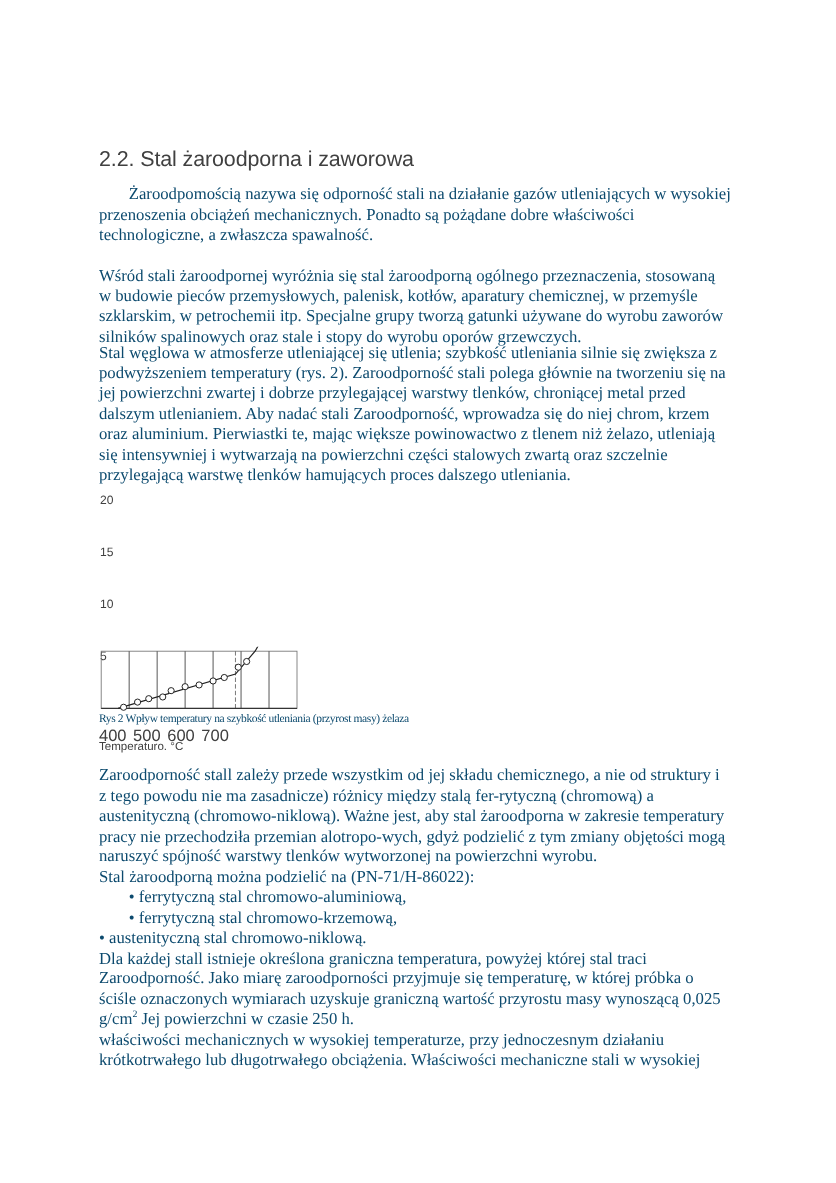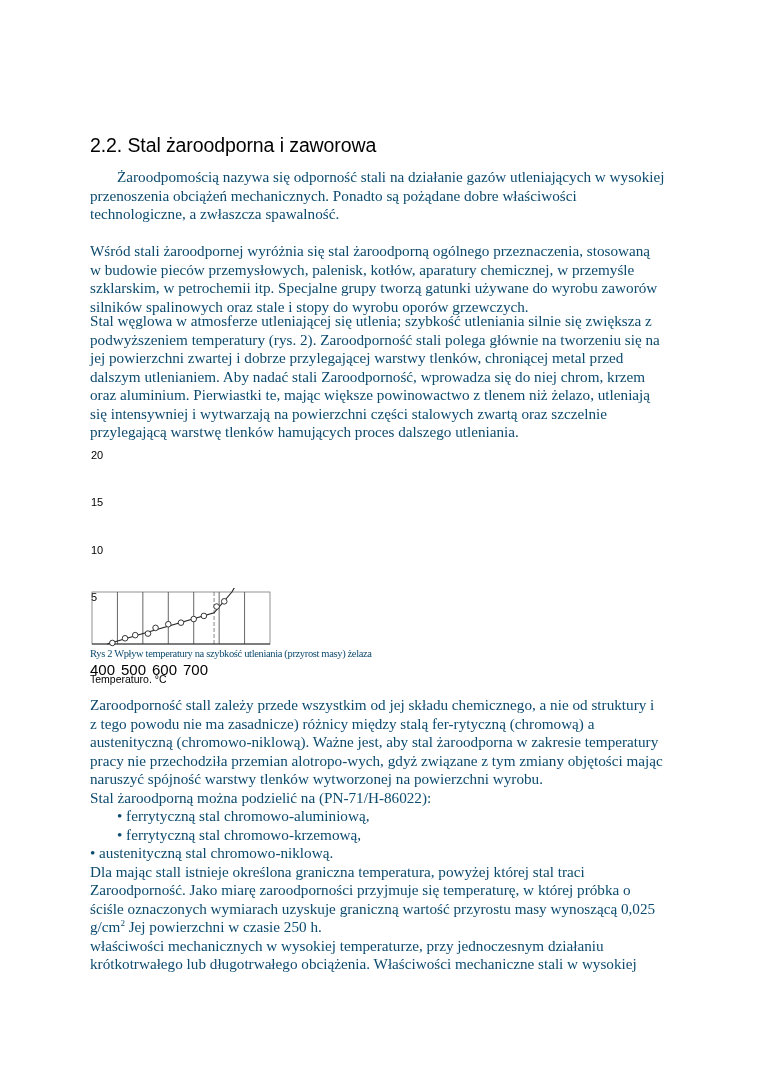--- a/index.html
+++ b/index.html
@@ -1,19 +1,19 @@
 <!DOCTYPE html>
 <html><head>
 <meta charset="utf-8">
 <style>
   html, body { margin: 0; padding: 0; background: #ffffff; }
   body { width: 760px; height: 1075px; position: relative; overflow: hidden; }
   .page { position: absolute; left: 0; top: 0; width: 760px; height: 1075px; background: #fff; }
   .serif { font-family: "Liberation Serif", "DejaVu Serif", serif; color: #0c4a6e; }
-  .sans { font-family: "Liberation Sans", "DejaVu Sans", sans-serif; color: #000000; }
+  .sans { font-family: "Liberation Sans", "DejaVu Sans", sans-serif; color: #404040; }
   h2.heading { position: absolute; left: 90px; top: 134px; margin: 0; font-size: 19.5px; font-weight: normal; letter-spacing: -0.1px; }
   .block { position: absolute; left: 90px; width: 590px; font-size: 15.2px; line-height: 18.5px; }
   .line { display: block; white-space: nowrap; }
   .indent { padding-left: 27px; }
   .bullet-indent { padding-left: 27px; }
   .ytick { position: absolute; left: 91px; font-size: 11px; }
   .chart-svg { position: absolute; left: 88px; top: 588px; }
   .caption { position: absolute; left: 90px; top: 648px; font-size: 10.5px; letter-spacing: -0.35px; white-space: nowrap; }
   .xticks { position: absolute; left: 90px; top: 661px; font-size: 15px; white-space: nowrap; }
   .xticks span { display: inline-block; width: 31px; }
@@ -82,27 +82,27 @@
   <div class="caption serif">Rys 2 Wpływ temperatury na szybkość utleniania (przyrost masy) żelaza</div>
   <div class="xticks sans">
     <span>400</span><span>500</span><span>600</span><span>700</span>
   </div>
   <div class="xlabel sans">Temperaturo. °C</div>
 
   <div class="block serif" style="top:696px;">
     <span class="line">Zaroodporność stall zależy przede wszystkim od jej składu chemicznego, a nie od struktury i</span>
     <span class="line">z tego powodu nie ma zasadnicze) różnicy między stalą fer-rytyczną (chromową) a</span>
     <span class="line">austenityczną (chromowo-niklową). Ważne jest, aby stal żaroodporna w zakresie temperatury</span>
-    <span class="line">pracy nie przechodziła przemian alotropo-wych, gdyż związane z tym zmiany objętości mając</span>
+    <span class="line">pracy nie przechodziła przemian alotropo-wych, gdyż podzielić z tym zmiany objętości mogą</span>
     <span class="line">naruszyć spójność warstwy tlenków wytworzonej na powierzchni wyrobu.</span>
     <span class="line">Stal żaroodporną można podzielić na (PN-71/H-86022):</span>
     <span class="line bullet-indent">• ferrytyczną stal chromowo-aluminiową,</span>
     <span class="line bullet-indent">• ferrytyczną stal chromowo-krzemową,</span>
     <span class="line">• austenityczną stal chromowo-niklową.</span>
-    <span class="line">Dla mając stall istnieje określona graniczna temperatura, powyżej której stal traci</span>
+    <span class="line">Dla każdej stall istnieje określona graniczna temperatura, powyżej której stal traci</span>
     <span class="line">Zaroodporność. Jako miarę zaroodporności przyjmuje się temperaturę, w której próbka o</span>
     <span class="line">ściśle oznaczonych wymiarach uzyskuje graniczną wartość przyrostu masy wynoszącą 0,025</span>
     <span class="line"><span>g/cm</span><sup>2</sup><span> Jej powierzchni w czasie 250 h.</span></span>
     <span class="line">właściwości mechanicznych w wysokiej temperaturze, przy jednoczesnym działaniu</span>
     <span class="line">krótkotrwałego lub długotrwałego obciążenia. Właściwości mechaniczne stali w wysokiej</span>
   </div>
 
 </div>
 
 </body></html>

